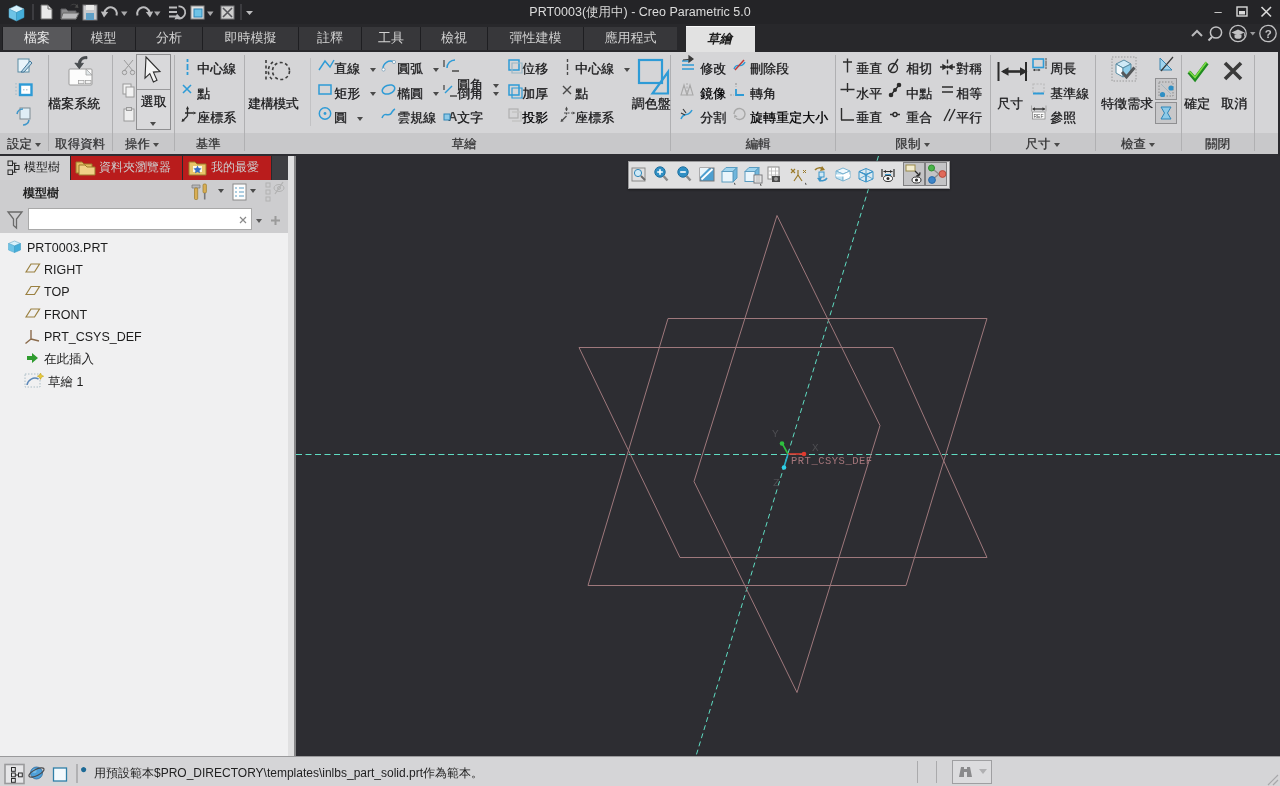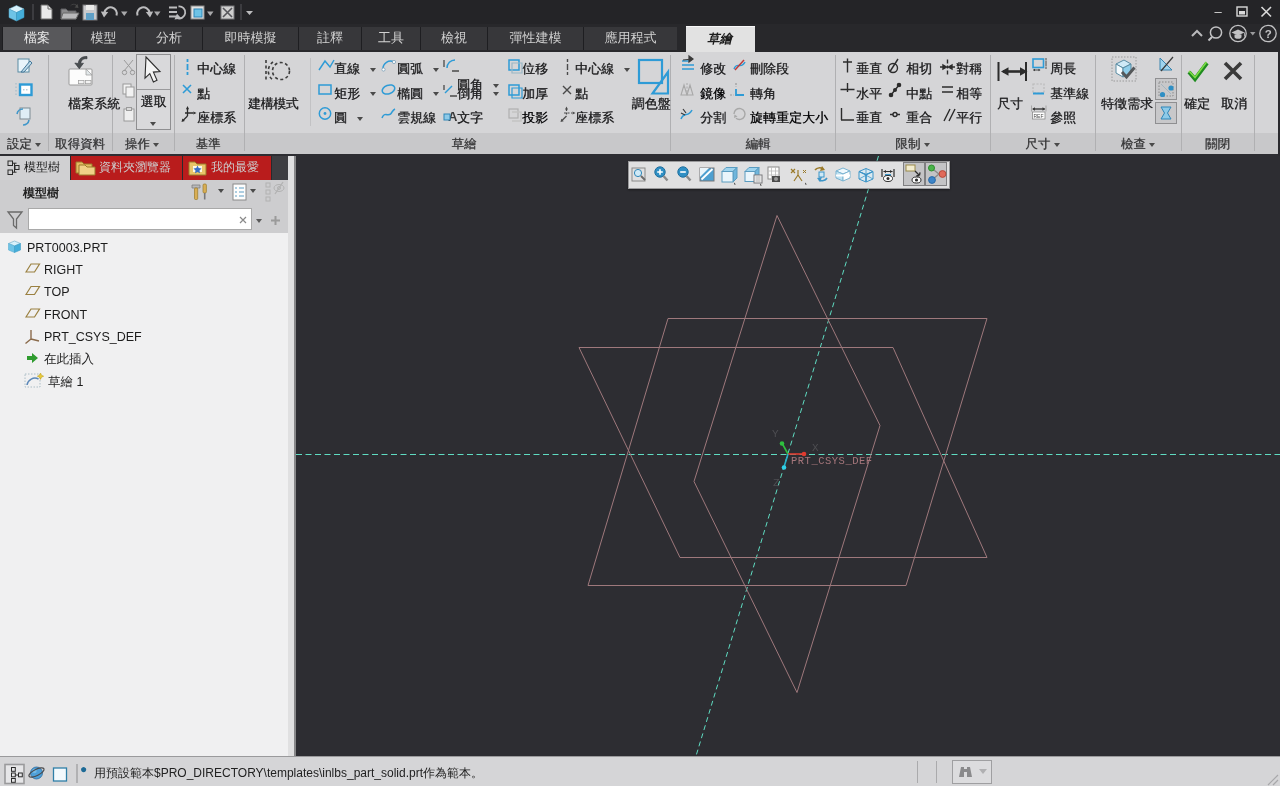--- a/index.html
+++ b/index.html
@@ -37,20 +37,21 @@
 #canvas{position:absolute;left:296px;top:156px;width:984px;height:600px;background:#2d2d32}
 #divider{position:absolute;left:288px;top:156px;width:8px;height:600px;background:#e0e0e1;border-right:2px solid #88888a}
 
 #gtb{position:absolute;left:332px;top:5px;width:322px;height:28px;background:#e0e0e1;border:1px solid #9a9a9c;box-shadow:0 1px 2px rgba(0,0,0,.4)}
 
 #status{position:absolute;left:0;top:756px;width:1280px;height:30px;background:#d5d5d7;border-top:1px solid #9a9a9c;font-size:12px;color:#222}
 </style></head>
 <body>
 
 <div id="titlebar">
+  <div id="title">PRT0003(使用中) - Creo Parametric 5.0</div>
   <svg id="qat" width="260" height="24" viewBox="0 0 260 24" style="position:absolute;left:0;top:0">
     <path d="M9 9 L16.5 5.5 L24 9 L16.5 12.5 Z" fill="#d8f1fb" stroke="#7fc6e2" stroke-width="0.5"></path>
     <path d="M9 9 L16.5 12.5 L16.5 21 L9 17.5 Z" fill="#6ec3e6" stroke="#58aed3" stroke-width="0.5"></path>
     <path d="M24 9 L16.5 12.5 L16.5 21 L24 17.5 Z" fill="#45aeda" stroke="#3d9cc6" stroke-width="0.5"></path>
     <line x1="33" y1="4" x2="33" y2="20" stroke="#55555a"></line>
     <path d="M41 5 h7 l4 4 v10 h-11 z" fill="#e9e9e9" stroke="#6a6a6a"></path>
     <path d="M48 5 v4 h4" fill="none" stroke="#6a6a6a"></path>
     <path d="M61 9 h5 l2 2 h8 v8 h-15 z" fill="#8a8a8c" stroke="#5f5f62"></path>
     <path d="M63 13 h16 l-3 6 h-15 z" fill="#b9b9bb" stroke="#6a6a6a"></path>
     <path d="M70 7 c2 -3 5 -3 6 -1 l-1.5 1.5 4 0.5 -1 -4 -1 1 c-2 -2 -5 -2 -6.5 2 z" fill="#4a4a4a"></path>
@@ -126,21 +127,21 @@
   <div class="glabel" style="left:48px;width:64px;top:84px">取得資料</div>
   <div class="glabel" style="left:112px;width:60px;top:84px">操作 <span class="dd"></span></div>
   <div class="glabel" style="left:172px;width:72px;top:84px">基準</div>
   <div class="glabel" style="left:254px;width:420px;top:84px">草繪</div>
   <div class="glabel" style="left:672px;width:172px;top:84px">編輯</div>
   <div class="glabel" style="left:835px;width:155px;top:84px">限制 <span class="dd"></span></div>
   <div class="glabel" style="left:990px;width:105px;top:84px">尺寸 <span class="dd"></span></div>
   <div class="glabel" style="left:1095px;width:86px;top:84px">檢查 <span class="dd"></span></div>
   <div class="glabel" style="left:1181px;width:73px;top:84px">關閉</div>
 
-  <div class="it" style="left:56px;width:64px;top:43px;text-align:right">檔案系統</div>
+  <div class="it" style="left:48px;width:64px;top:43px;text-align:left">檔案系統</div>
   <div class="it" style="left:625px;width:52px;top:43px;text-align:center">調色盤</div>
   <div class="it" style="left:248px;width:56px;top:43px;text-align:left;letter-spacing:-0.5px">建構模式</div>
   <div class="abs" style="left:310px;top:6px;width:1px;height:68px;background:#c2c2c4"></div>
   <div class="it" style="left:984px;width:52px;top:43px;text-align:center">尺寸</div>
   <div class="it" style="left:1099px;width:56px;top:43px;text-align:center">特徵需求</div>
   <div class="it" style="left:1171px;width:52px;top:43px;text-align:center">確定</div>
   <div class="it" style="left:1208px;width:52px;top:43px;text-align:center">取消</div>
 
   <div class="abs" style="left:136px;top:2px;width:35px;height:76px;border:1px solid #8f8f91;background:#d9d9db"></div>
   <div class="abs" style="left:137px;top:88.5px;width:33px;height:1px;background:#9a9a9c;z-index:2;margin-top:-52px"></div>

